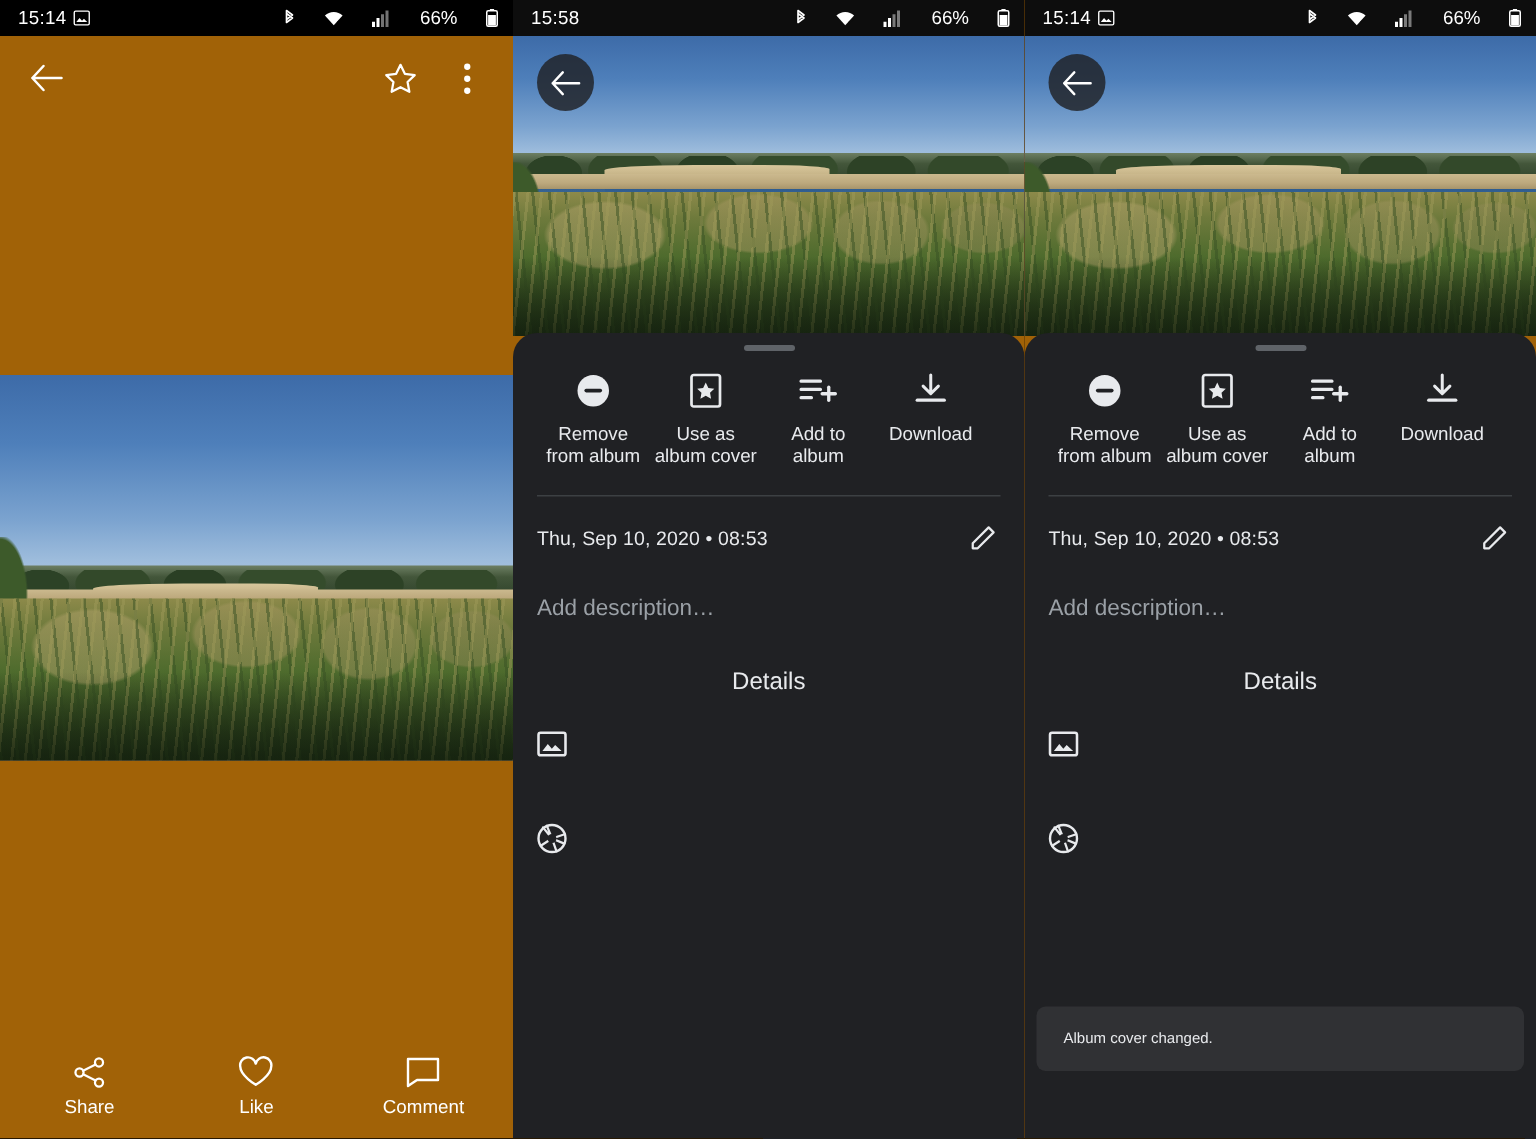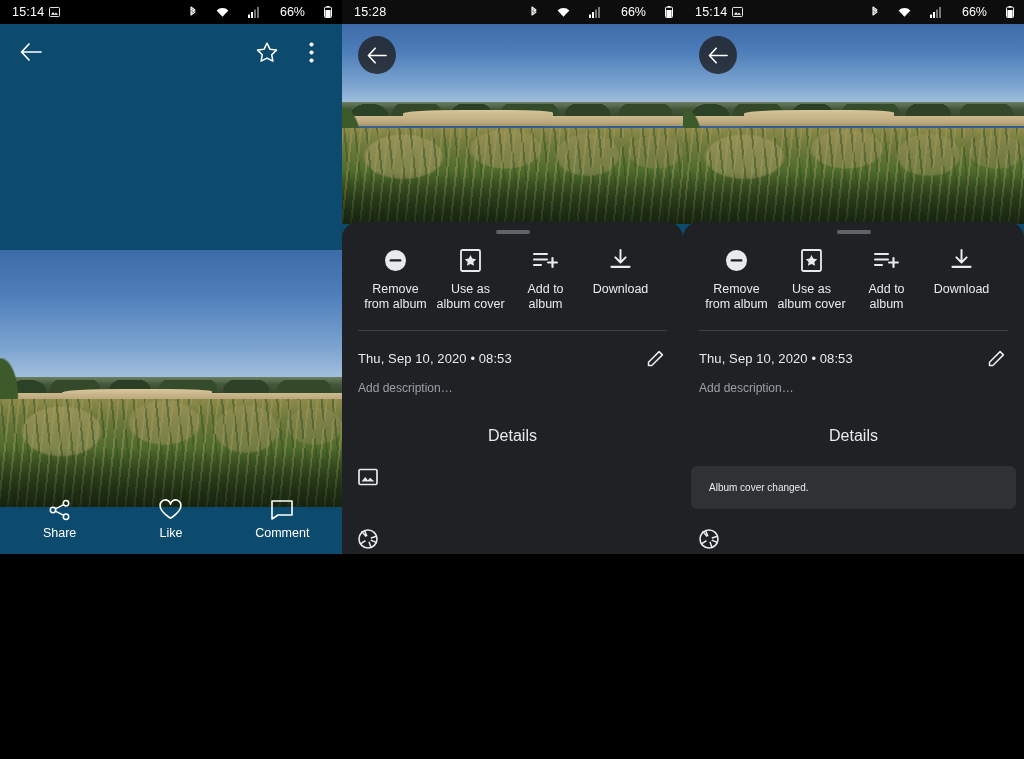--- a/index.html
+++ b/index.html
@@ -3,21 +3,21 @@
 <meta charset="utf-8">
 <style>
   * { box-sizing: border-box; margin: 0; padding: 0; }
   html, body {
     width: 1024px; height: 759px;
     background: #000;
     font-family: "Liberation Sans", sans-serif;
     overflow: hidden;
   }
   .screens { display: flex; width: 1024px; height: 759px; }
-  .panel { position: relative; height: 554px; overflow: hidden; background: #0c4a6e; }
+  .panel { position: relative; height: 759px; overflow: hidden; background: #a16207; }
   .panel-left   { width: 342px; }
   .panel-mid    { width: 341px; }
   .panel-right  { width: 341px; }
 
   
   .statusbar {
     position: absolute; top: 0; left: 0; right: 0; height: 24px;
     display: flex; align-items: center; justify-content: space-between;
     padding: 0 10px 0 12px;
     color: #fff; font-size: 12.5px; z-index: 40;
@@ -143,21 +143,21 @@
   .action .act-ico { height: 24px; display:flex; align-items:center; justify-content:center; }
   .action .act-lbl {
     color: #e8eaed; font-size: 12.5px; line-height: 15px; text-align: center;
     word-break: break-word; width: 70px;
   }
   .divider { height: 1px; background: #3c4043; margin: 18px 16px 0; }
 
   .meta { padding: 16px 16px 0; }
   .meta-row { display: flex; align-items: center; }
   .meta-date { color: #e8eaed; font-size: 13px; flex: 1; letter-spacing:.1px; }
-  .meta-desc { color: #9aa0a6; font-size: 12px; margin-top: 12px; }
+  .meta-desc { color: #9aa0a6; font-size: 15px; margin-top: 28px; }
   .pencil { width: 22px; height: 22px; display:flex; align-items:center; justify-content:center; }
 
   .details-title { color: #e8eaed; font-size: 16px; padding: 32px 16px 0; font-weight: 500; text-align: center; }
   .detail-row { padding: 22px 16px 0; }
   .detail-row .d-ico { width: 20px; height: 20px; }
 
   .toast {
     position: absolute; left: 8px; right: 8px; bottom: 45px;
     background: #303134; border-radius: 6px; padding: 16px 18px;
     color: #e8eaed; font-size: 10px; z-index: 60;
@@ -266,21 +266,21 @@
         </svg>
         <span>Comment</span>
       </div>
     </div>
   </div>
 
   <div class="panel panel-mid">
 
     <div class="statusbar dark">
       <div class="sb-left">
-        <span class="sb-time">15:28</span>
+        <span class="sb-time">15:58</span>
       </div>
       <div class="sb-right">
         <span>
           <svg class="ico-bt" viewBox="0 0 8 12">
               <path d="M2 3l4 3-4 3V1l4 3-4 3" fill="none" stroke="#fff" stroke-width="1.1" stroke-linejoin="round"></path>
             </svg>
         </span>
         <span>
           <svg class="ico-wifi" viewBox="0 0 13 11">
               <path d="M6.5 9.8L0.6 3.4A8.6 8.6 0 0 1 12.4 3.4z" fill="#fff"></path>

